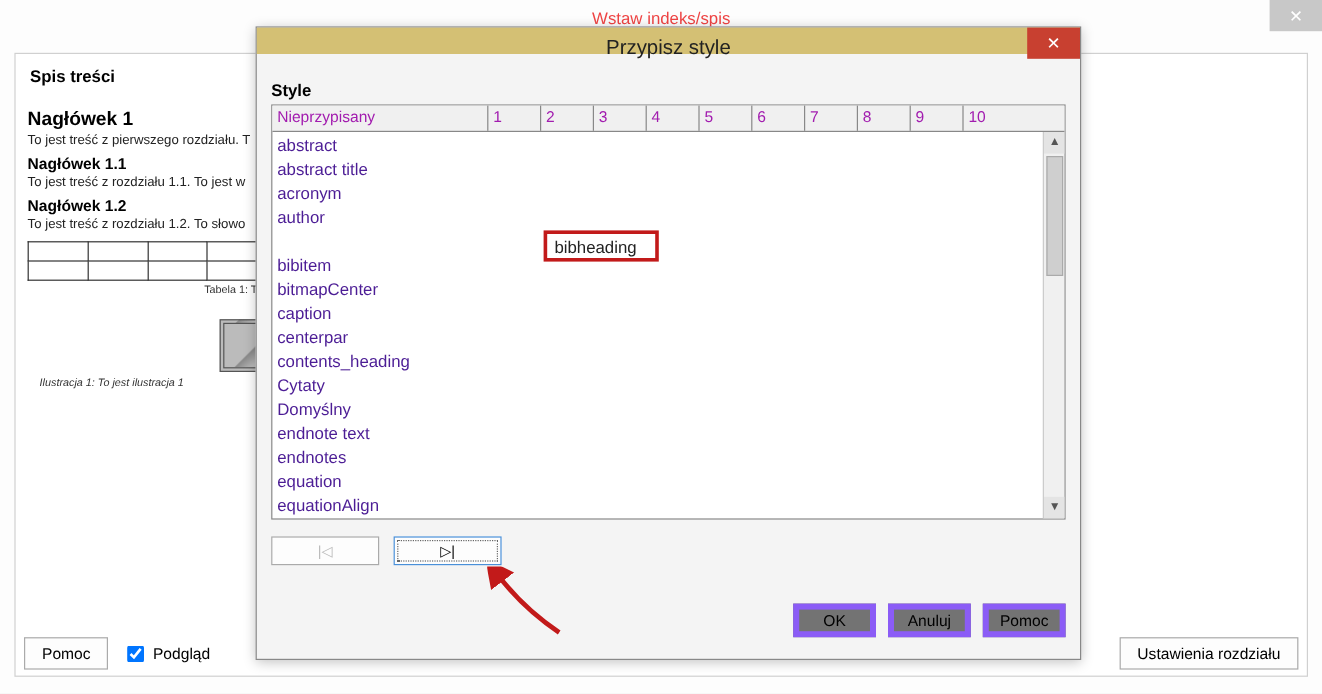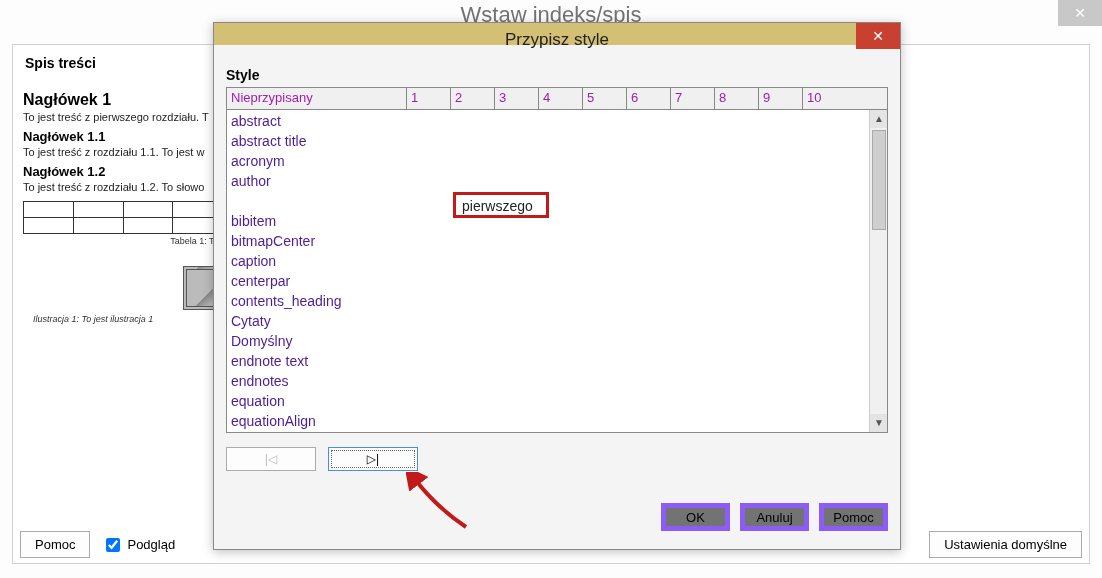--- a/index.html
+++ b/index.html
@@ -20,22 +20,22 @@
     width: 1102px; height: 578px;
     background: #fdfdfd;
   }
   .bg-titlebar {
     height: 30px;
     position: relative;
     background: #fdfdfd;
   }
   .bg-title {
     text-align: center;
-    font-size: 22px;
-    color: #737373;
+    font-size: 14px;
+    color: #ef4444;
     line-height: 30px;
   }
   .bg-close {
     position: absolute;
     right: 0; top: 0;
     width: 44px; height: 26px;
     background: #c8c8c8;
     color: #fff;
     text-align: center;
     line-height: 26px;
@@ -309,21 +309,21 @@
     </div>
   </div>
   <div class="bg-buttons">
     <button class="btn"><span>Pomoc</span></button>
     <label class="chk">
       <input type="checkbox" checked="" style="">
       <span>Podgląd</span>
     </label>
   </div>
   <div class="bg-button-right">
-    <button class="btn"><span>Ustawienia domyślne</span></button>
+    <button class="btn"><span>Ustawienia rozdziału</span></button>
   </div>
 </div>
 
 <div class="fg-dialog">
   <div class="fg-titlebar">
     <div class="fg-title">Przypisz style</div>
     <div class="fg-close">✕</div>
   </div>
   <div class="fg-body">
     <div class="fg-label">Style</div>
@@ -355,21 +355,21 @@
             <div class="cell0">caption</div>
             <div class="cell0">centerpar</div>
             <div class="cell0">contents_heading</div>
             <div class="cell0">Cytaty</div>
             <div class="cell0">Domyślny</div>
             <div class="cell0">endnote text</div>
             <div class="cell0">endnotes</div>
             <div class="cell0">equation</div>
             <div class="cell0">equationAlign</div>
           </div>
-          <div class="placed-cell">pierwszego</div>
+          <div class="placed-cell">bibheading</div>
         </div>
         <div class="scrollbar">
           <div class="scroll-arrow up">▲</div>
           <div class="scroll-thumb"></div>
           <div class="scroll-arrow down">▼</div>
         </div>
       </div>
     </div>
 
     <div class="fg-nav-buttons">

